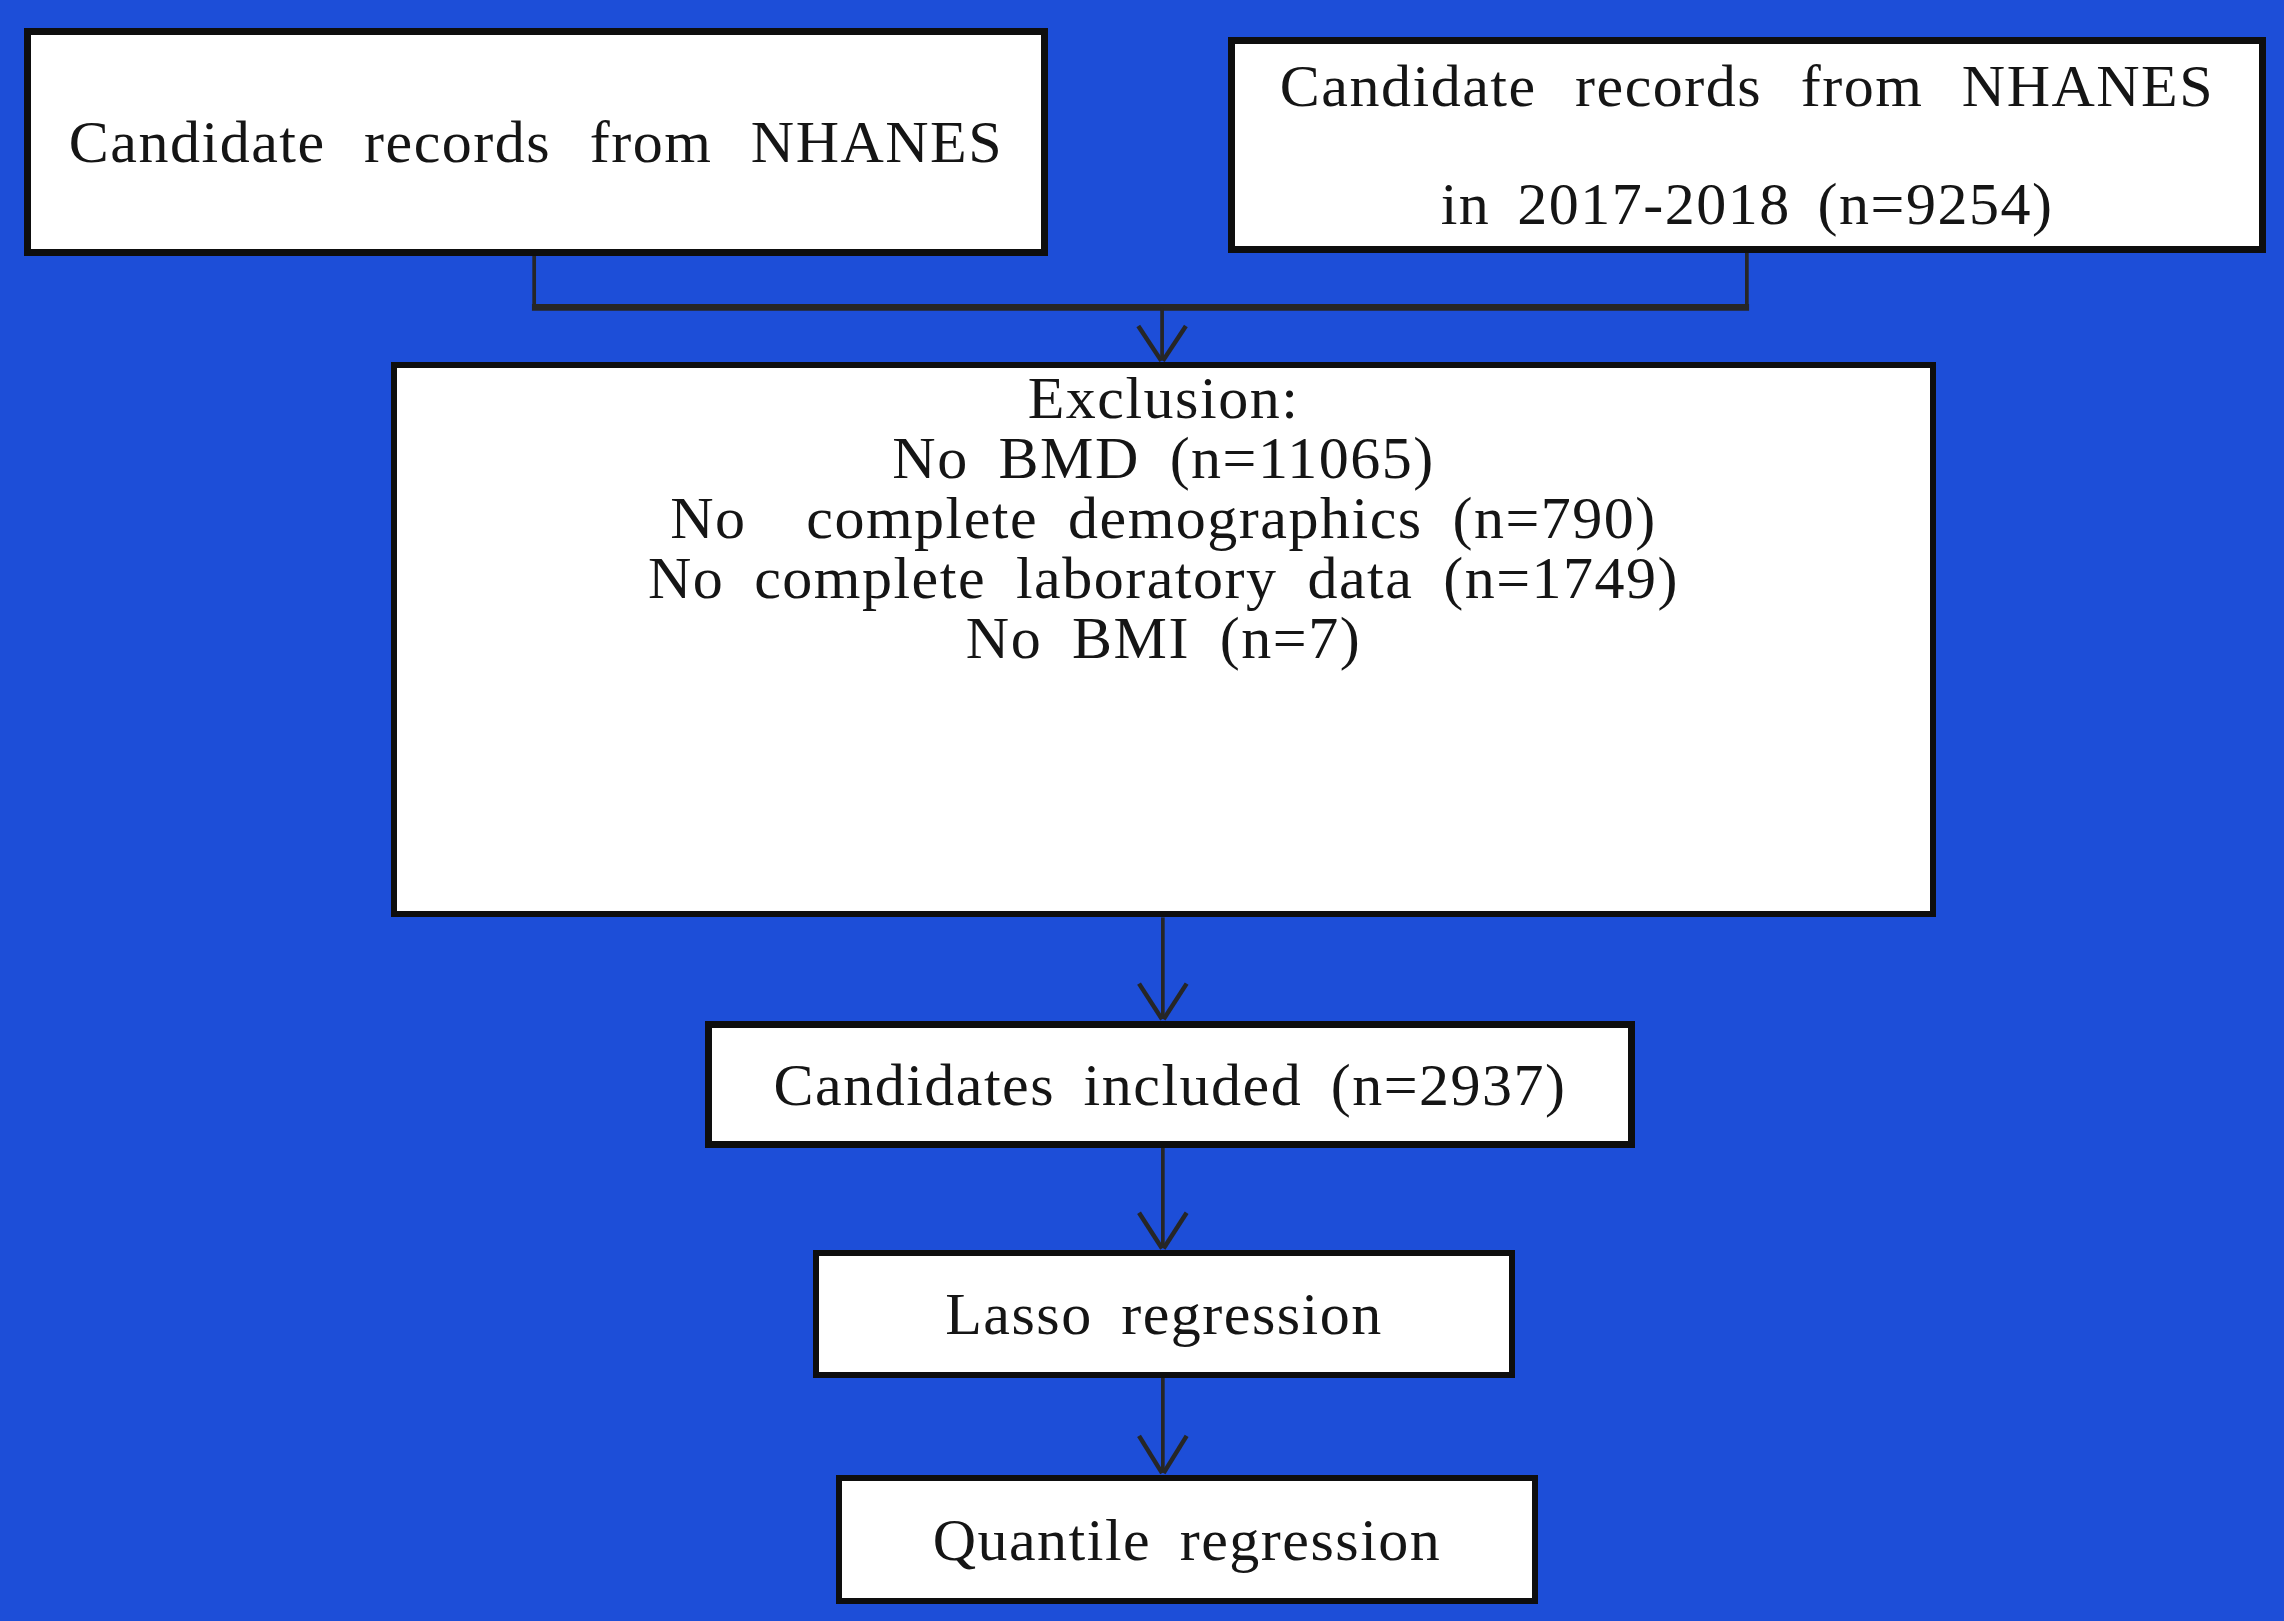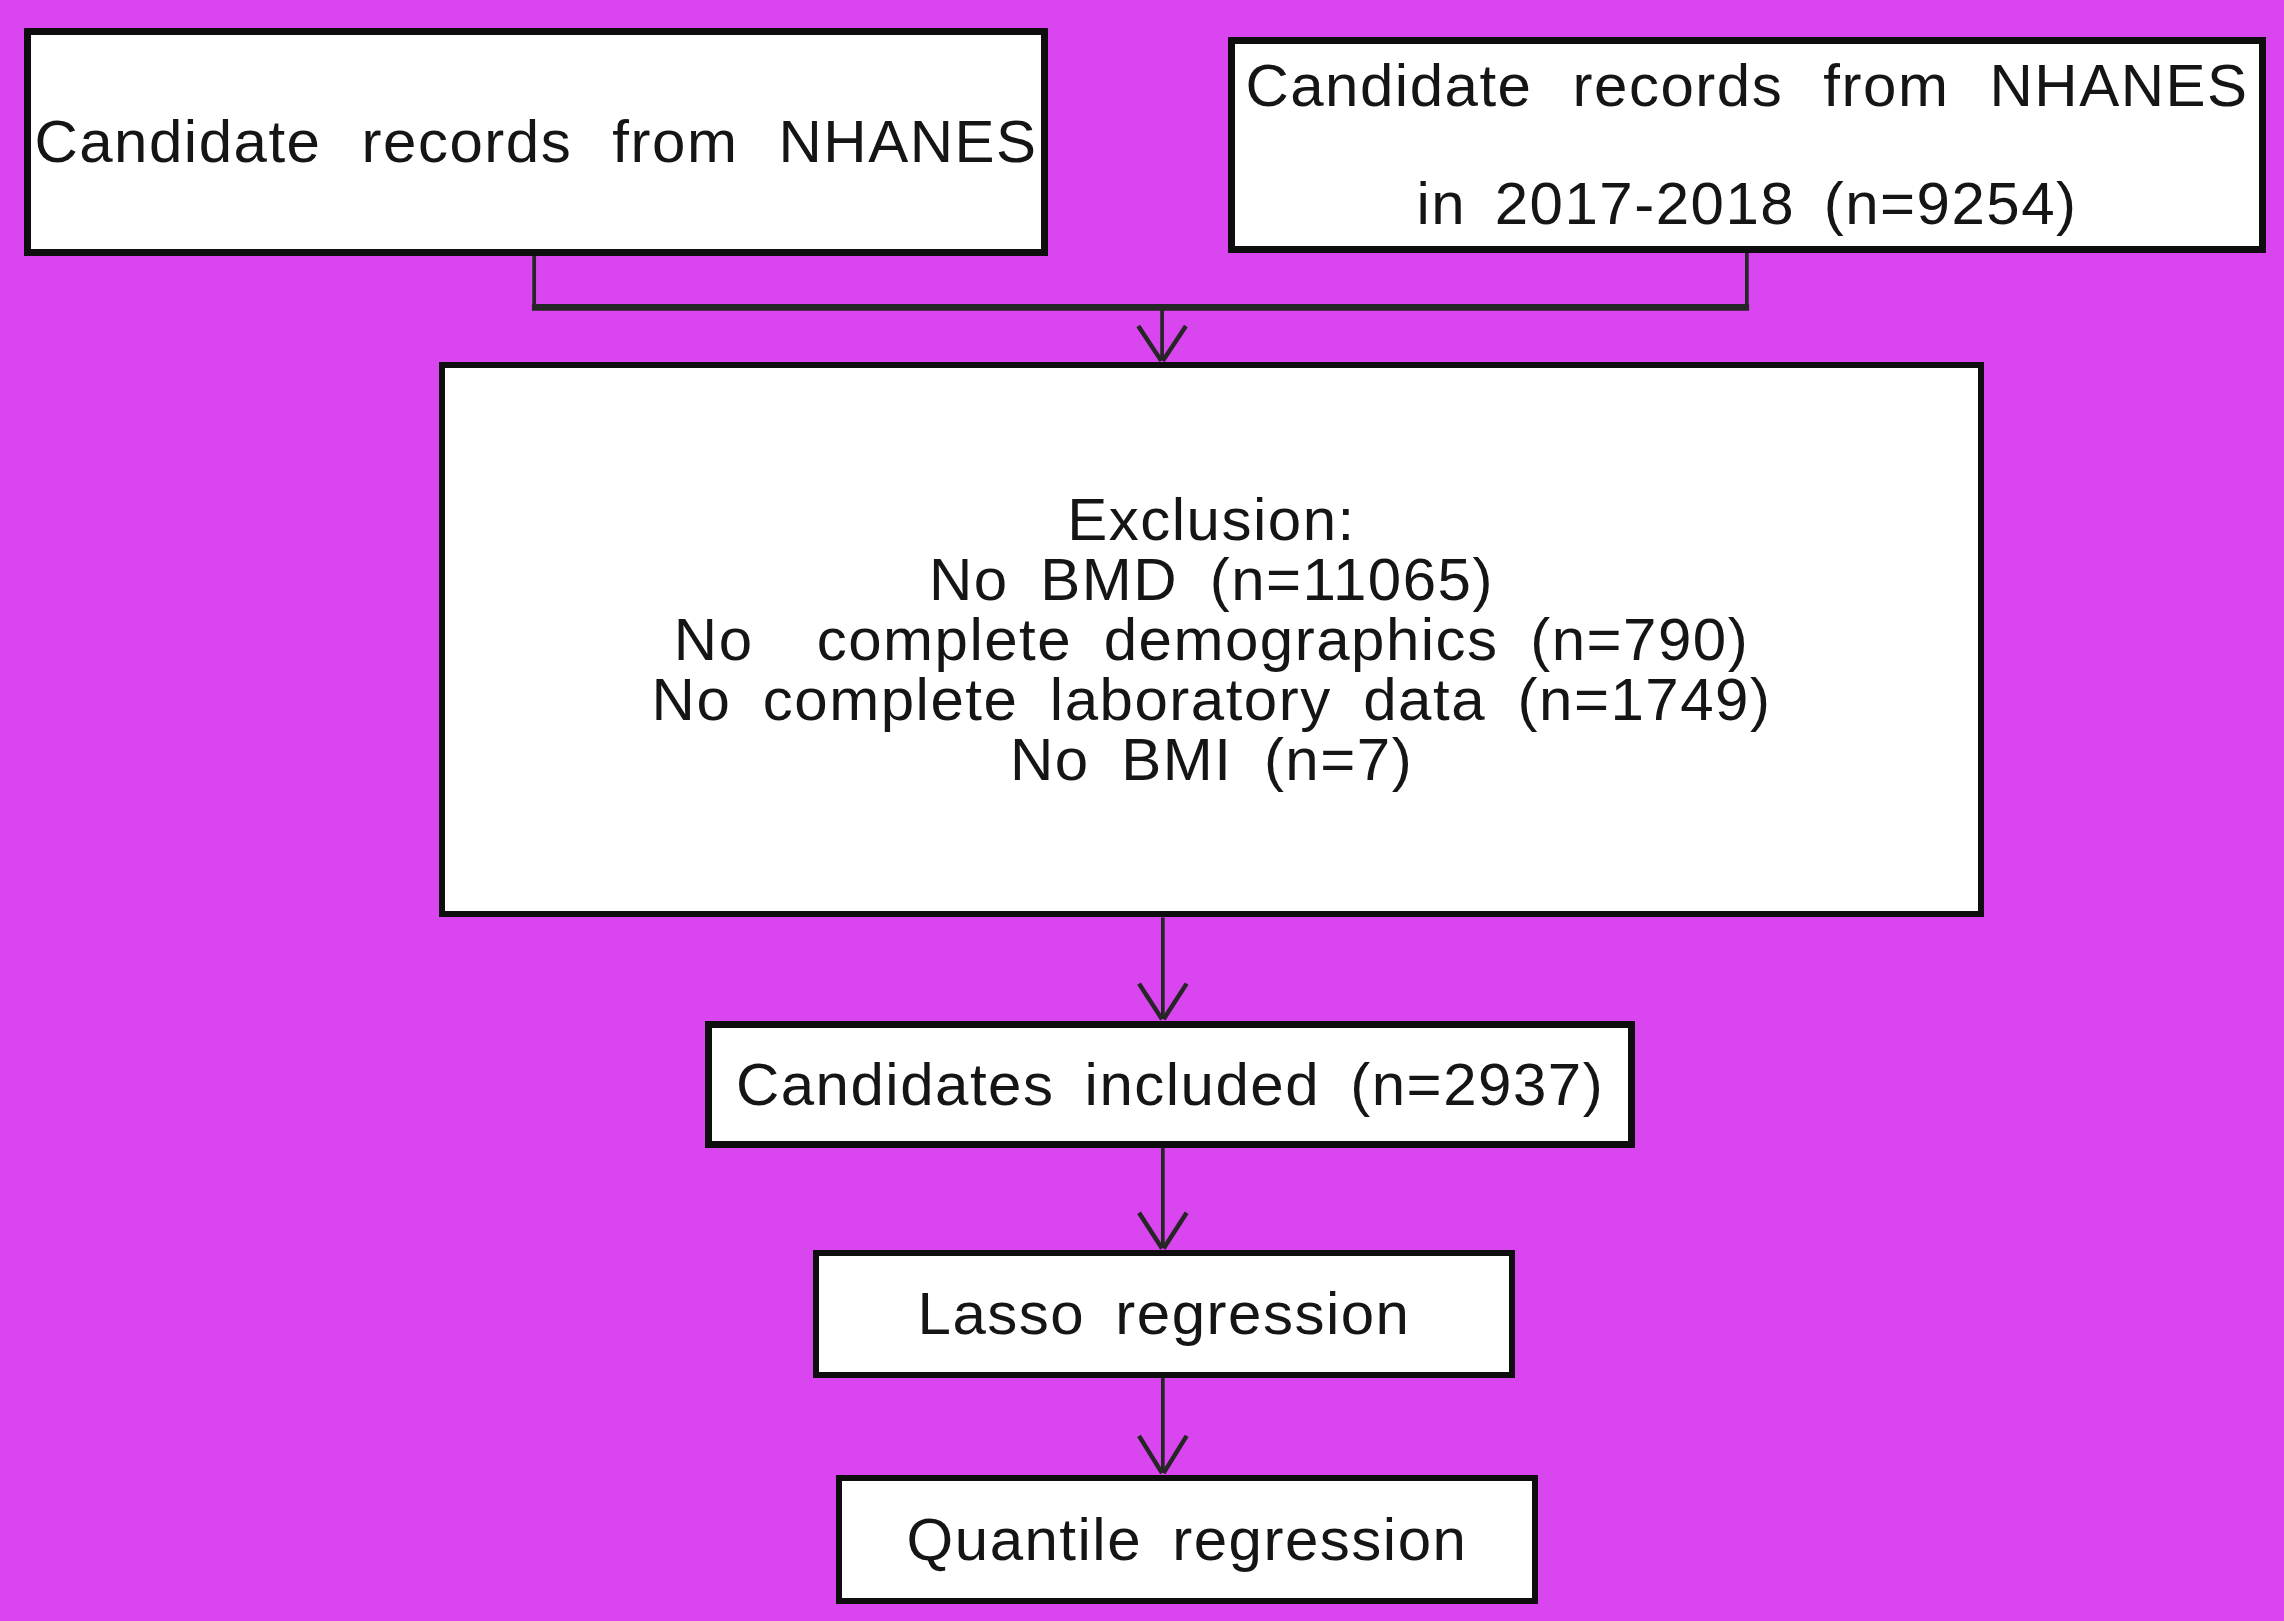--- a/index.html
+++ b/index.html
@@ -4,22 +4,22 @@
 <style>
   html, body {
     margin: 0;
     padding: 0;
     background: #ffffff;
   }
   .figure {
     position: relative;
     width: 2284px;
     height: 1622px;
-    background: #d946ef;
-    font-family: Liberation Sans, sans-serif;
+    background: #1d4ed8;
+    font-family: Liberation Serif, serif;
     color: #151515;
     overflow: hidden;
   }
   .connectors {
     position: absolute;
     left: 0;
     top: 0;
     width: 2284px;
     height: 1622px;
     pointer-events: none;
@@ -43,23 +43,22 @@
   .box-src {
     gap: 58px;
   }
   .box-src .line1 { word-spacing: 22px; }
   .box-src .line2 { word-spacing: 10.4px; }
   .box-a { left: 24px;  top: 27.5px; width: 1024px; height: 228px; }
   .box-b { left: 1228px; top: 37px; width: 1038px; height: 216px; }
   .box-exclusion {
     left: 391px; top: 362px; width: 1545px; height: 555px;
     border-width: 6px;
-    justify-content: center;
+    justify-content: flex-start;
     word-spacing: 13.4px;
-    margin-left: 48px;
   }
   .box-included { left: 705px;  top: 1021px; width: 930px; height: 127px; }
   .box-lasso    { left: 813px; top: 1250px; width: 702px;  height: 128px; border-width: 6.7px; text-align: center; }
   .box-quantile { left: 836px; top: 1475px; width: 702px;  height: 129px; border-width: 6.7px; }
 </style>
 </head>
 <body>
 
 <div class="figure">
 

